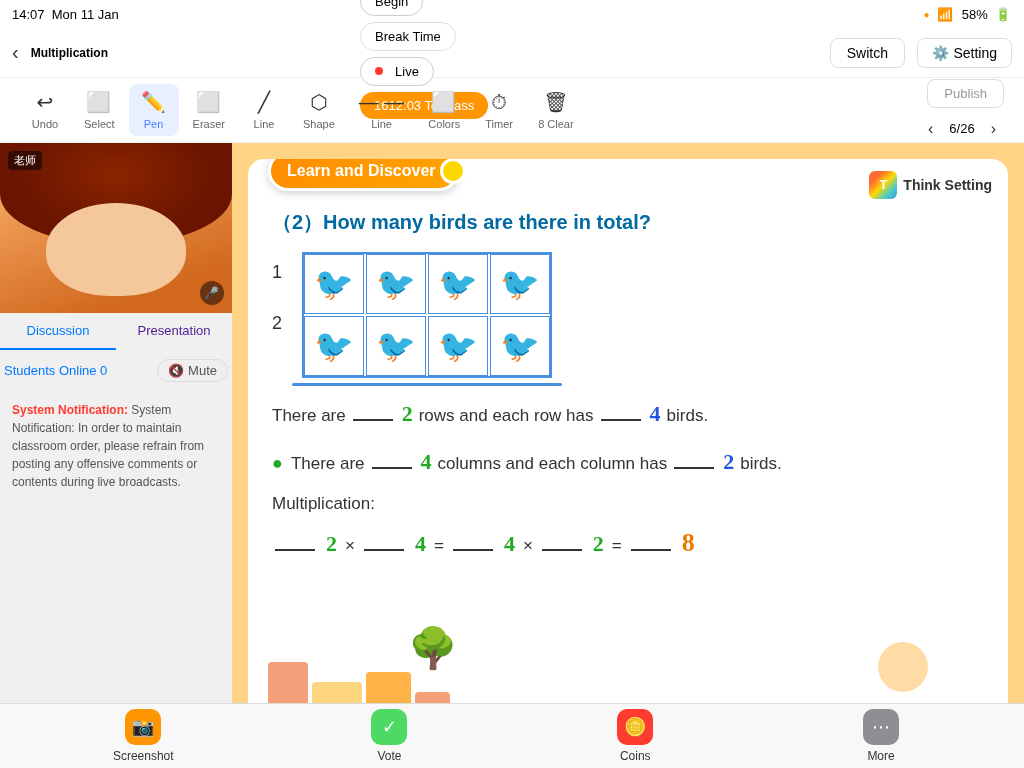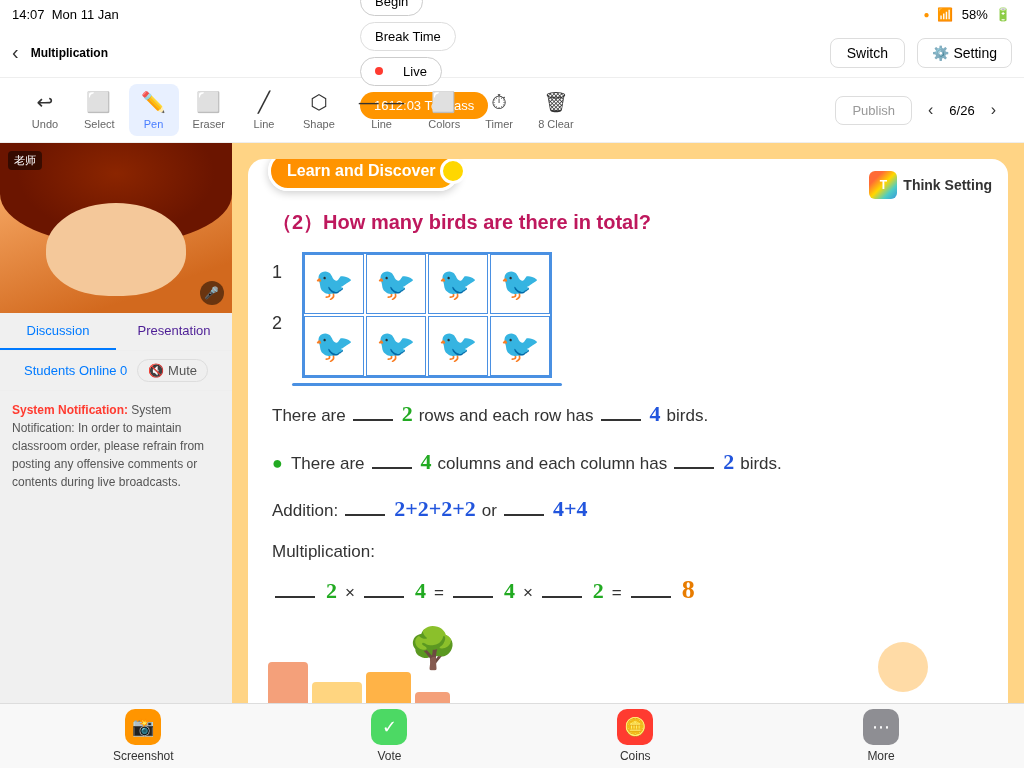--- a/index.html
+++ b/index.html
@@ -26,21 +26,21 @@
       align-items: center;
       padding: 0 12px;
       border-bottom: 1px solid #eee;
       gap: 12px;
     }
     .back-btn { font-size: 20px; color: #333; cursor: pointer; }
     .nav-title { font-size: 12px; font-weight: 600; flex: 1; }
     .nav-pills { display: flex; gap: 6px; align-items: flex-start; flex-direction: column; }
     .pill { padding: 6px 14px; border-radius: 20px; font-size: 13px; border: 1px solid #ddd; background: white; cursor: pointer; }
     .pill-active { background: white; border-color: #ccc; }
-    .pill-live { background: white; border-color: #ccc; display: flex; align-items: center; gap: 20px; }
+    .pill-live { background: white; border-color: #ccc; display: flex; align-items: center; gap: 12px; }
     .pill-class { background: #ff9500; color: white; border: none; border-radius: 20px; padding: 6px 14px; font-size: 13px; cursor: pointer; }
     .live-dot { width: 8px; height: 8px; background: #ff3b30; border-radius: 50%; }
     .switch-btn { padding: 6px 16px; border: 1px solid #ddd; border-radius: 8px; font-size: 14px; background: white; cursor: pointer; }
     .setting-btn { display: flex; align-items: center; gap: 4px; padding: 6px 14px; border: 1px solid #ddd; border-radius: 8px; font-size: 14px; background: white; cursor: pointer; }
 
     
     .main-layout {
       display: flex;
       height: calc(768px - 28px - 50px - 65px);
     }
@@ -112,21 +112,21 @@
       cursor: pointer;
       border-bottom: 2px solid transparent;
     }
     .sidebar-tab.active { color: #007aff; border-bottom-color: #007aff; }
     .sidebar-tab.inactive { color: #4c1d95; }
 
     .students-row {
       display: flex;
       align-items: center;
       justify-content: space-between;
-      padding: 8px 24px;
+      padding: 8px 4px;
       border-bottom: 1px solid #eee;
     }
     .students-label { font-size: 13px; color: #007aff; }
     .mute-btn { display: flex; align-items: center; gap: 4px; font-size: 13px; color: #555; border: 1px solid #ddd; border-radius: 14px; padding: 3px 10px; cursor: pointer; }
 
     .notification-area { padding: 10px 12px; font-size: 12px; color: #555; line-height: 1.5; }
     .notif-label { color: #ff3b30; font-weight: 600; }
 
     
     .toolbar {
@@ -147,21 +147,21 @@
       border-radius: 8px;
       cursor: pointer;
       min-width: 50px;
     }
     .tool-item.active { background: #e8f0ff; }
     .tool-icon { font-size: 20px; color: #333; }
     .tool-icon.active-icon { color: #4a7eff; }
     .tool-label { font-size: 11px; color: #666; }
     .tool-label.active-label { color: #4a7eff; }
     .toolbar-spacer { flex: 1; }
-    .publish-section { display: flex; align-items: center; gap: 8px; }
+    .publish-section { display: flex; align-items: flex-end; gap: 8px; flex-direction: column; }
     .publish-btn { padding: 6px 16px; border: 1px solid #ddd; border-radius: 8px; font-size: 13px; background: white; cursor: pointer; color: #999; }
     .page-nav { display: flex; align-items: center; gap: 8px; font-size: 13px; }
     .page-nav-btn { font-size: 16px; cursor: pointer; color: #333; padding: 4px 8px; }
 
     
     .content-area {
       flex: 1;
       background: #ffd485;
       position: relative;
       overflow: hidden;
@@ -223,21 +223,21 @@
       font-size: 12px;
       font-weight: bold;
     }
 
     .question-content {
       margin-top: 30px;
     }
     .question-text {
       font-size: 20px;
       font-weight: 600;
-      color: #be185d;
+      color: #0369a1;
       margin-bottom: 16px;
     }
     .birds-grid-area {
       display: flex;
       gap: 20px;
       margin-bottom: 16px;
       position: relative;
     }
     .row-labels { display: flex; flex-direction: column; gap: 30px; padding-top: 10px; font-size: 18px; color: #333; font-weight: 500; }
     .birds-grid {
@@ -546,28 +546,20 @@
             <span class="green-dot">●</span>
             <span>There are</span>
             <span class="blank-line"></span>
             <span class="handwritten-green">4</span>
             <span>columns and each column has</span>
             <span class="blank-line"></span>
             <span class="handwritten-blue">2</span>
             <span>birds.</span>
           </div>
           <div class="answer-row">
-            <span>Addition:</span>
-            <span class="blank-line"></span>
-            <span class="handwritten-blue">2+2+2+2</span>
-            <span>or</span>
-            <span class="blank-line"></span>
-            <span class="handwritten-blue">4+4</span>
-          </div>
-          <div class="answer-row">
             <span>Multiplication:</span>
           </div>
           <div class="multiplication-row">
             <span class="blank-line"></span>
             <span class="handwritten-green">2</span>
             <span>×</span>
             <span class="blank-line"></span>
             <span class="handwritten-green">4</span>
             <span>=</span>
             <span class="blank-line"></span>

